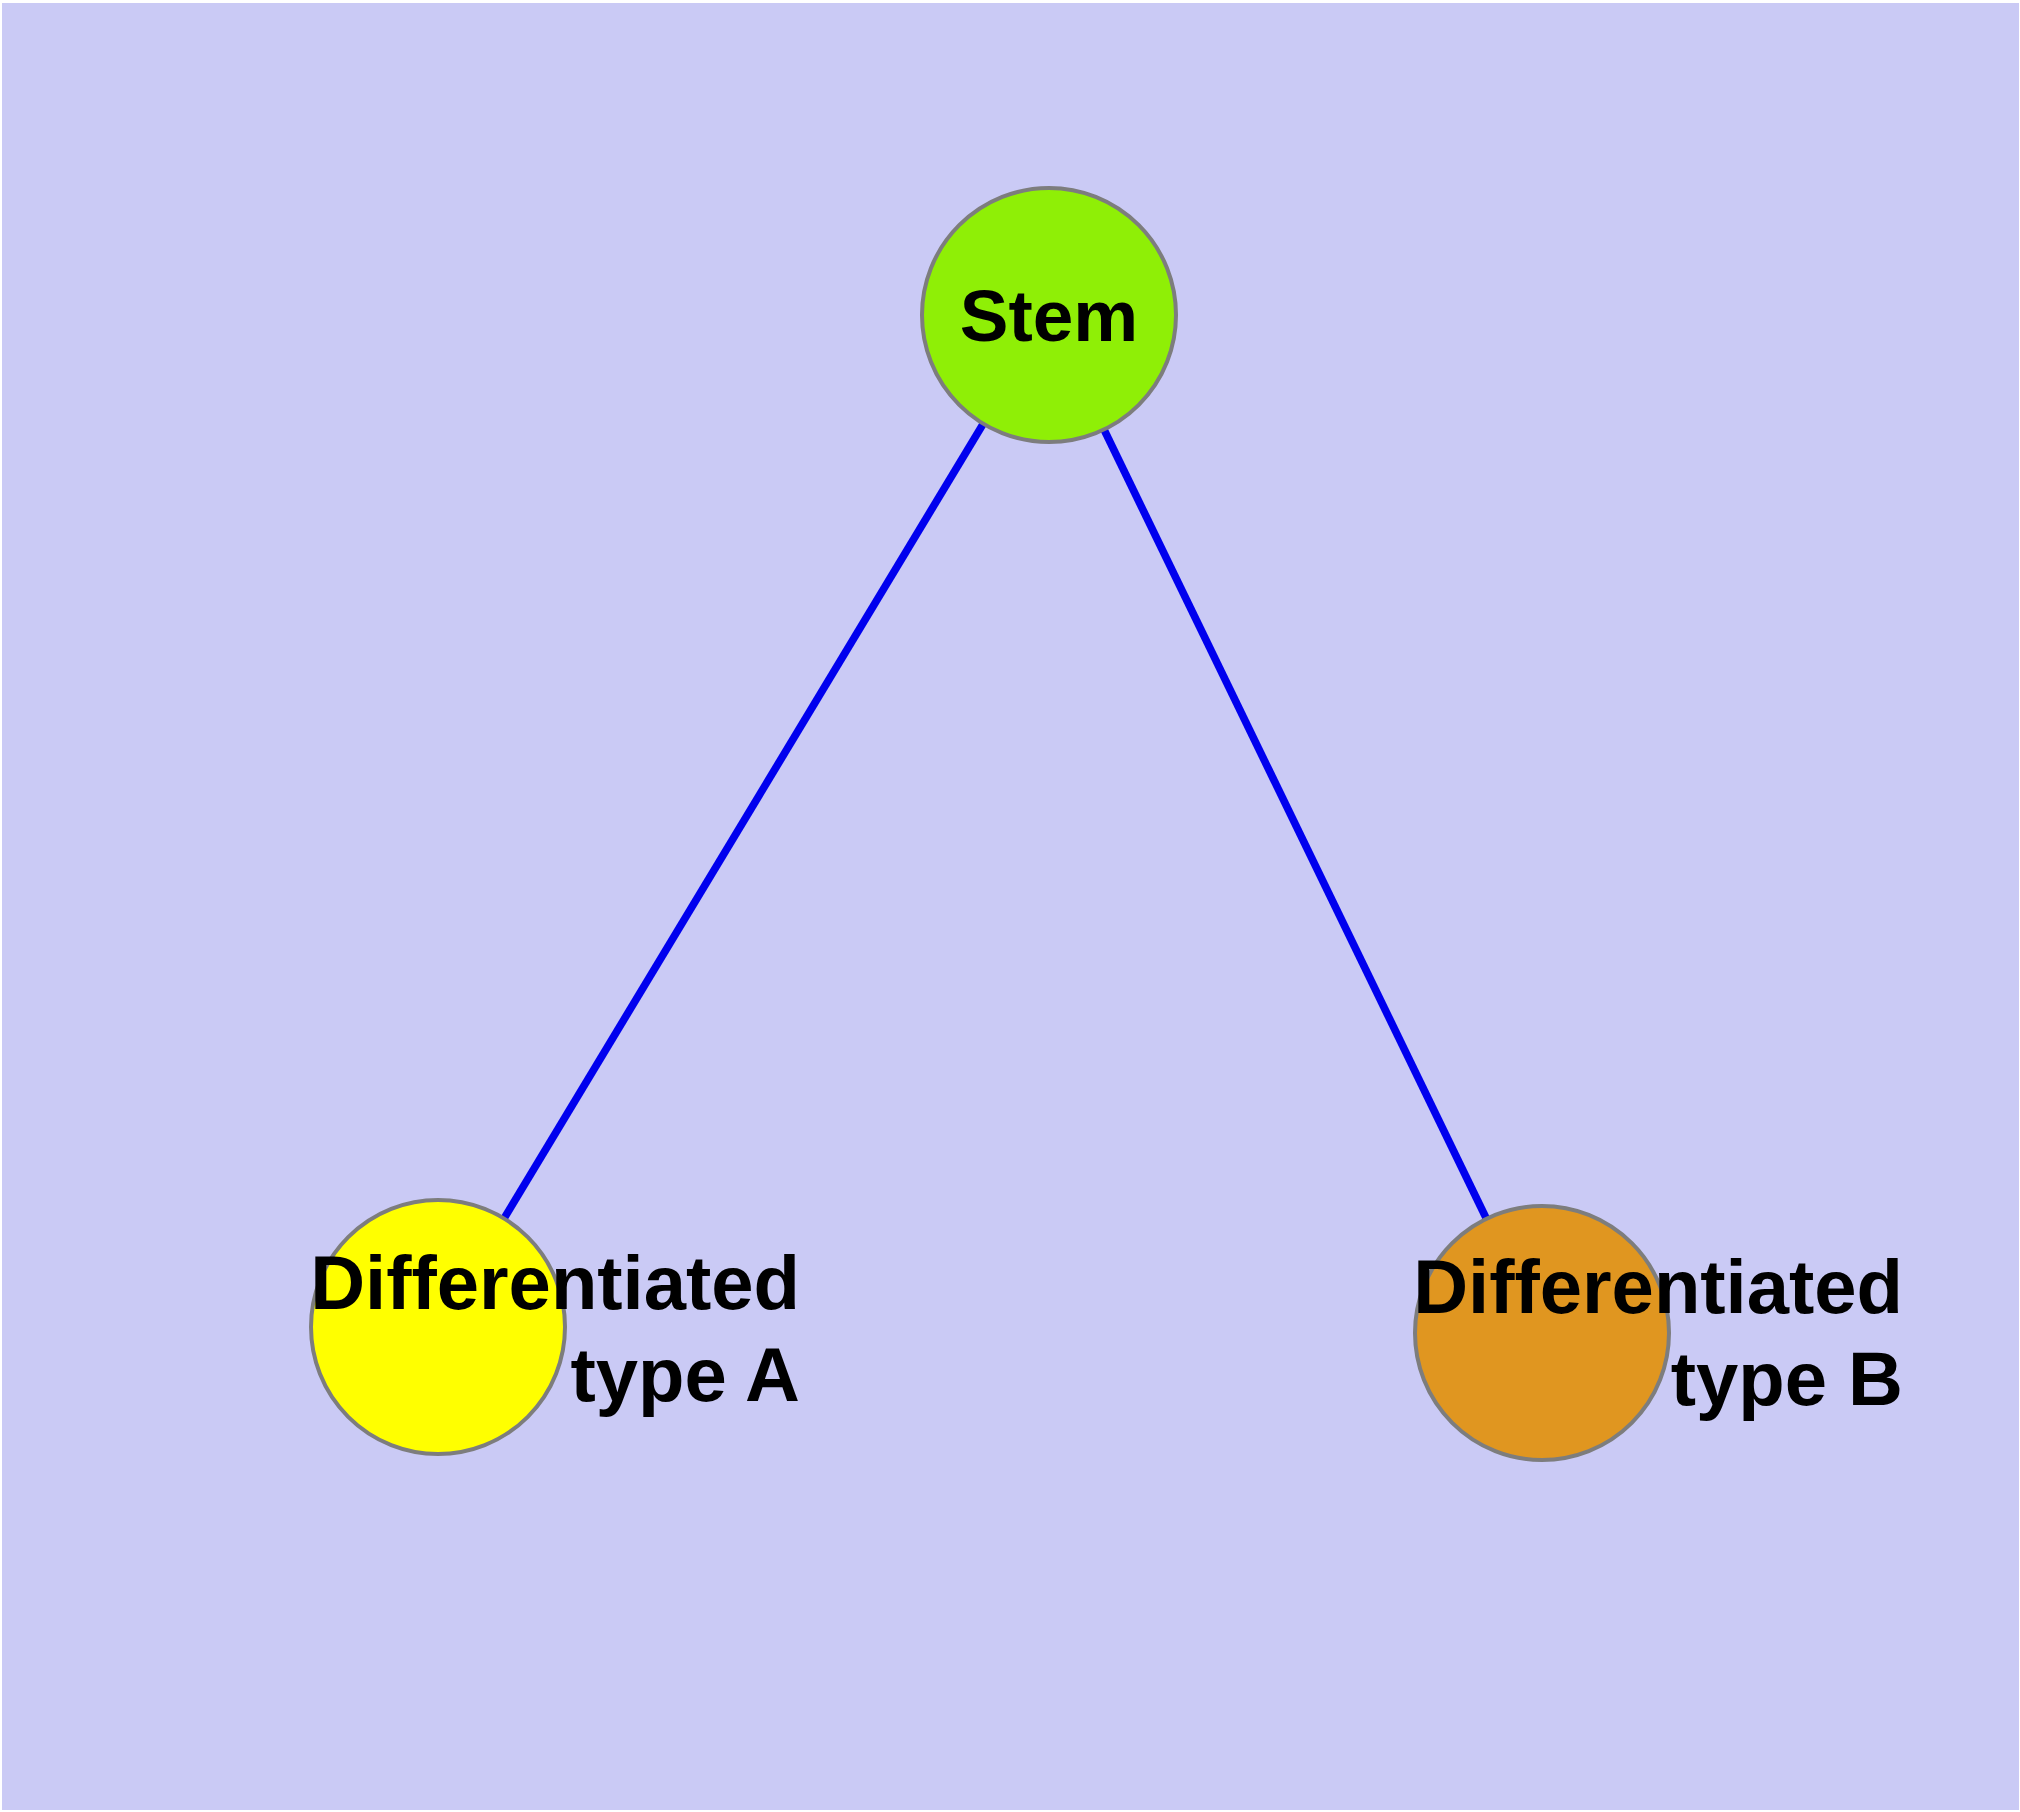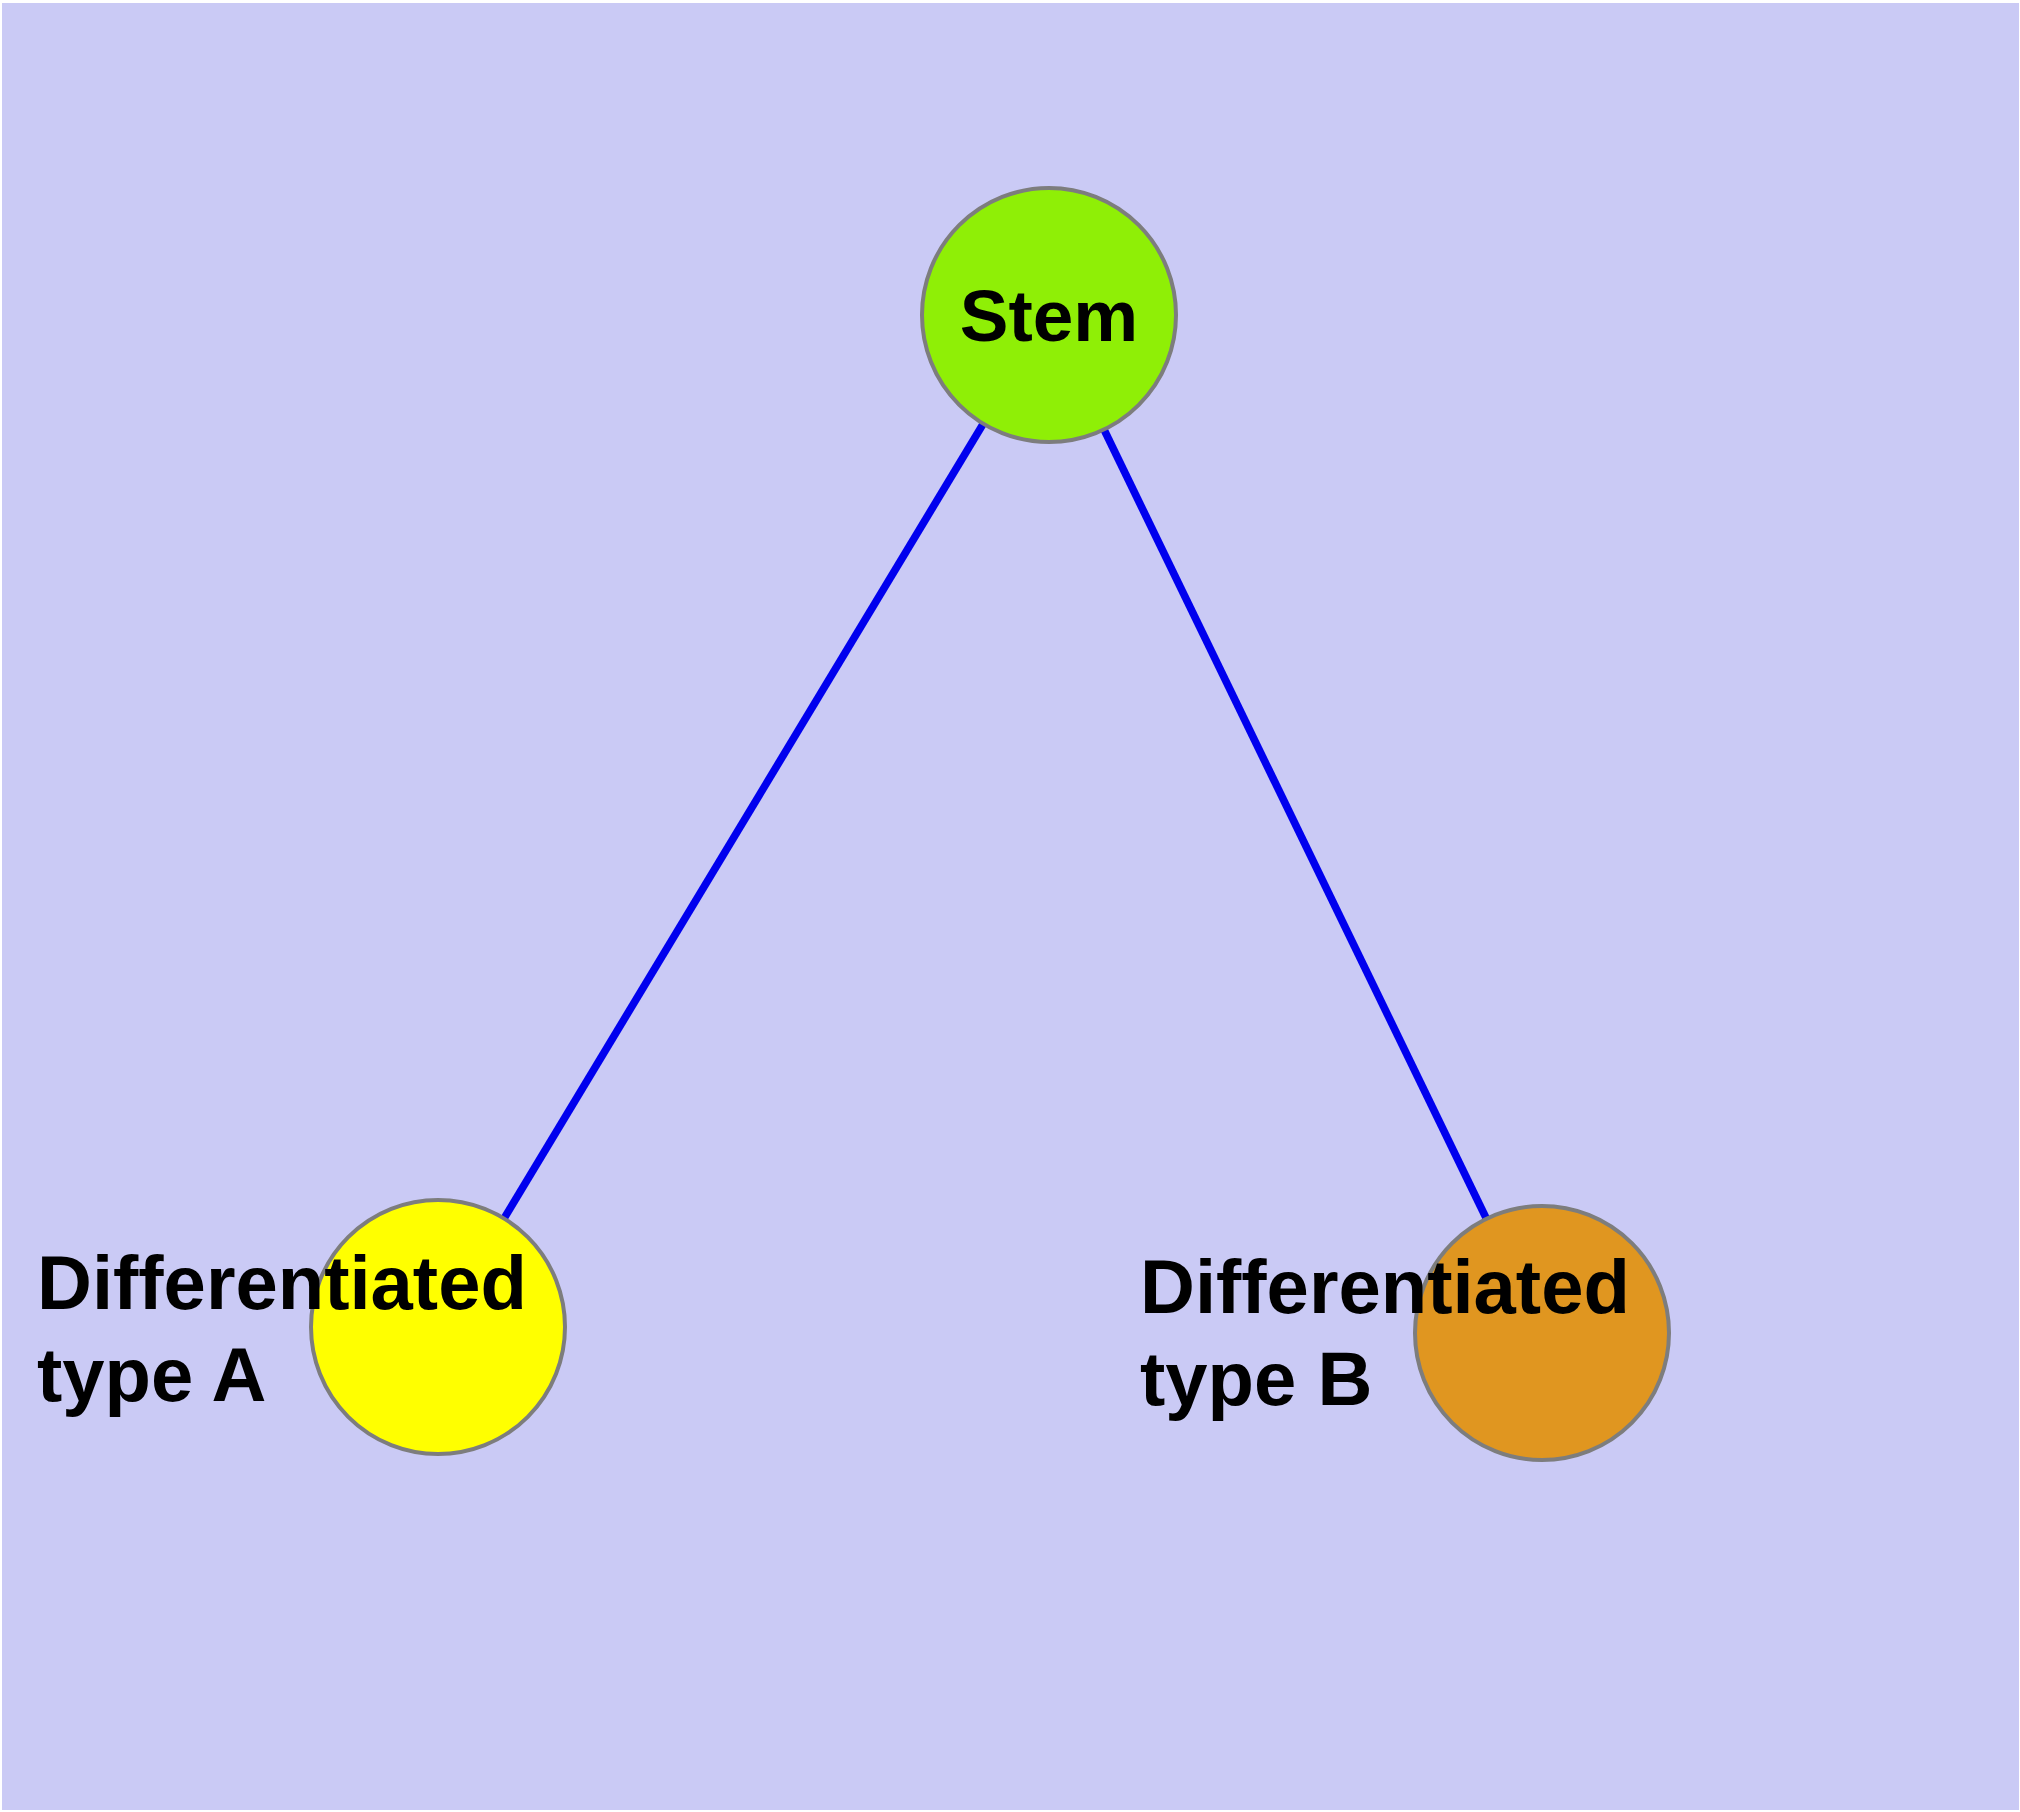--- a/index.html
+++ b/index.html
@@ -37,21 +37,21 @@
     border: 4.2px solid #7d7d7d;
     box-sizing: border-box;
   }
   .node-stem   { left: 920px; top: 186px; }
   .node-type-a { left: 309px;  top: 1198px; }
   .node-type-b { left: 1413px; top: 1204px; }
   .node-label {
     position: absolute;
     font-weight: 700;
     color: #000000;
-    text-align: left;
+    text-align: right;
     white-space: pre-line;
   }
   .label-stem {
     left: 920px;
     top: 186px;
     width: 258px;
     height: 258px;
     display: flex;
     align-items: center;
     justify-content: center;

